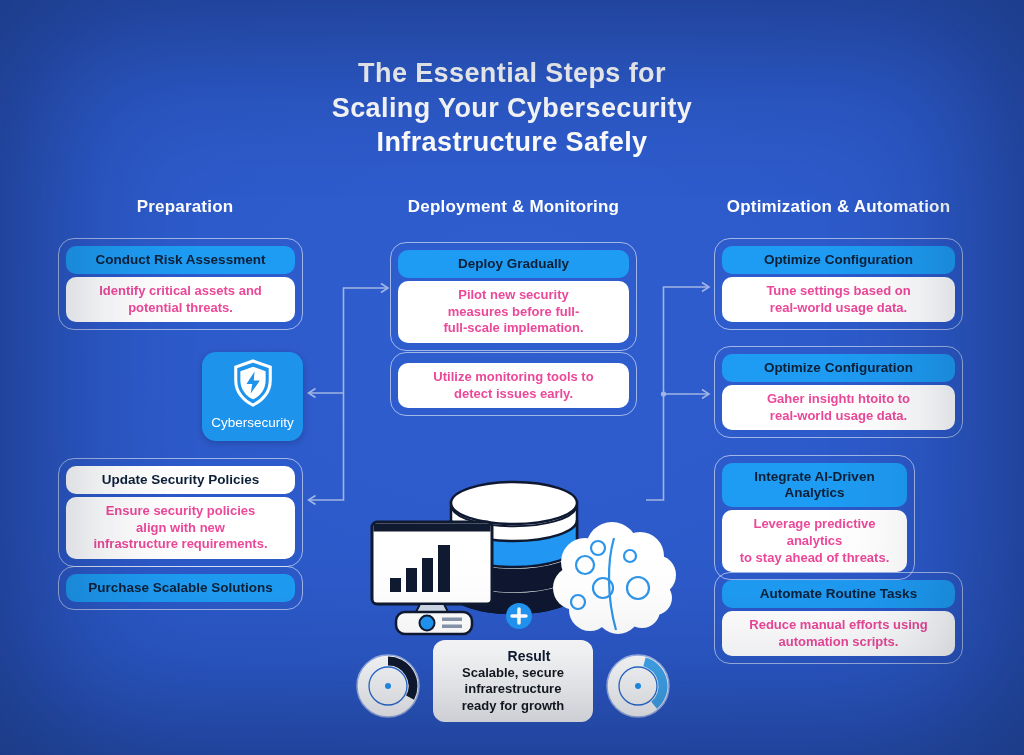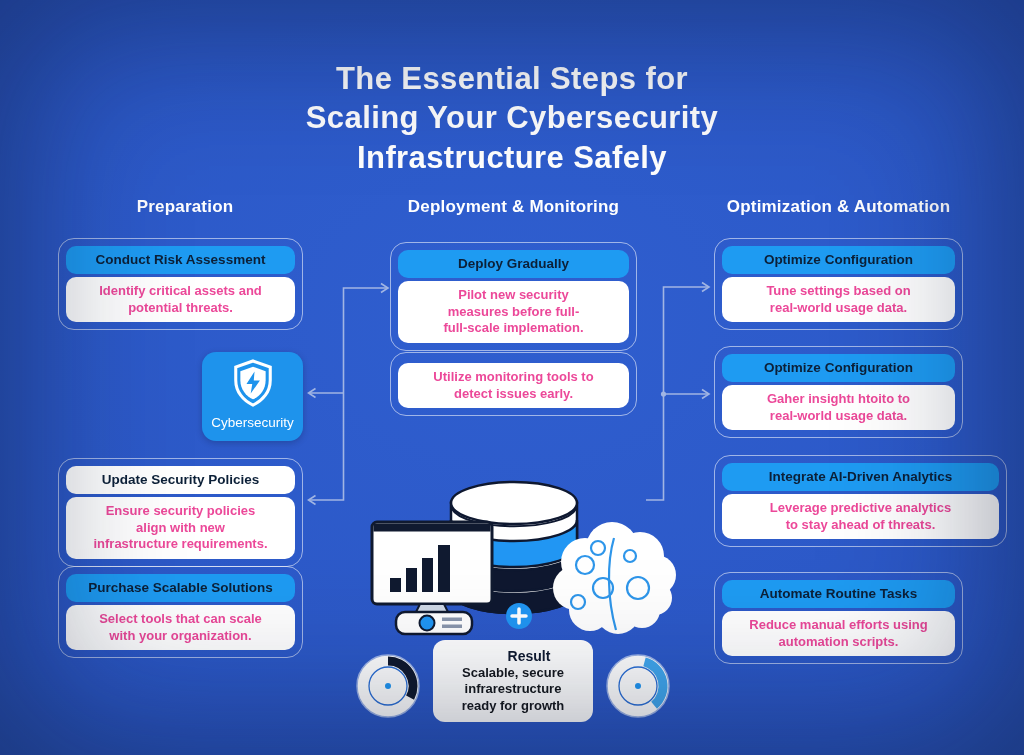--- a/index.html
+++ b/index.html
@@ -7,21 +7,21 @@
     position:relative;width:1024px;height:755px;overflow:hidden;
     background:radial-gradient(120% 115% at 50% 42%, #2f5ecf 0%, #2b57c5 55%, #27509f 100%);
     font-family:"Liberation Sans","DejaVu Sans",sans-serif;
   }
   #canvas::after{
     content:"";position:absolute;inset:0;pointer-events:none;z-index:9;
     box-shadow:inset 0 0 150px 30px rgba(8,16,42,.42);
   }
   .main-title{
     position:absolute;left:212px;top:38px;width:600px;z-index:2;
-    color:#fff;font-size:31px;font-weight:700;line-height:1.28;text-align:center;
+    color:#fff;font-size:27px;font-weight:700;line-height:1.28;text-align:center;
     letter-spacing:.4px;white-space:pre-line;
   }
   .col-header{
     position:absolute;top:197px;z-index:2;color:#fff;font-size:17px;font-weight:700;
     text-align:center;letter-spacing:.2px;
   }
   .card{
     position:absolute;z-index:2;box-sizing:border-box;
     border:1.5px solid rgba(255,255,255,.55);border-radius:16px;padding:7px;
   }
@@ -168,22 +168,20 @@
 
   <div class="card" style="left:58px;top:458px;width:245px;">
     <div class="card-header white">Update Security Policies</div>
     <div class="card-body">Ensure security policies
 align with new
 infrastructure requirements.</div>
   </div>
 
   <div class="card" style="left:58px;top:566px;width:245px;">
     <div class="card-header">Purchase Scalable Solutions</div>
-    <div class="card-body">Select tools that can scale
-with your organization.</div>
   </div>
 
   <div class="card" style="left:390px;top:242px;width:247px;">
     <div class="card-header">Deploy Gradually</div>
     <div class="card-body">Pilot new security
 measures before full-
 full-scale implemation.</div>
   </div>
 
   <div class="card" style="left:390px;top:352px;width:247px;">
@@ -196,21 +194,21 @@
     <div class="card-body">Tune settings based on
 real-world usage data.</div>
   </div>
 
   <div class="card" style="left:714px;top:346px;width:249px;">
     <div class="card-header">Optimize Configuration</div>
     <div class="card-body">Gaher insightı htoito to
 real-world usage data.</div>
   </div>
 
-  <div class="card" style="left:714px;top:455px;width:293px;">
+  <div class="card" style="left:714px;top:455px;width:201px;">
     <div class="card-header">Integrate AI-Driven Analytics</div>
     <div class="card-body">Leverage predictive analytics
 to stay ahead of threats.</div>
   </div>
 
   <div class="card" style="left:714px;top:564px;width:249px;margin-top:8px;">
     <div class="card-header">Automate Routine Tasks</div>
     <div class="card-body">Reduce manual efforts using
 automation scripts.</div>
   </div>

